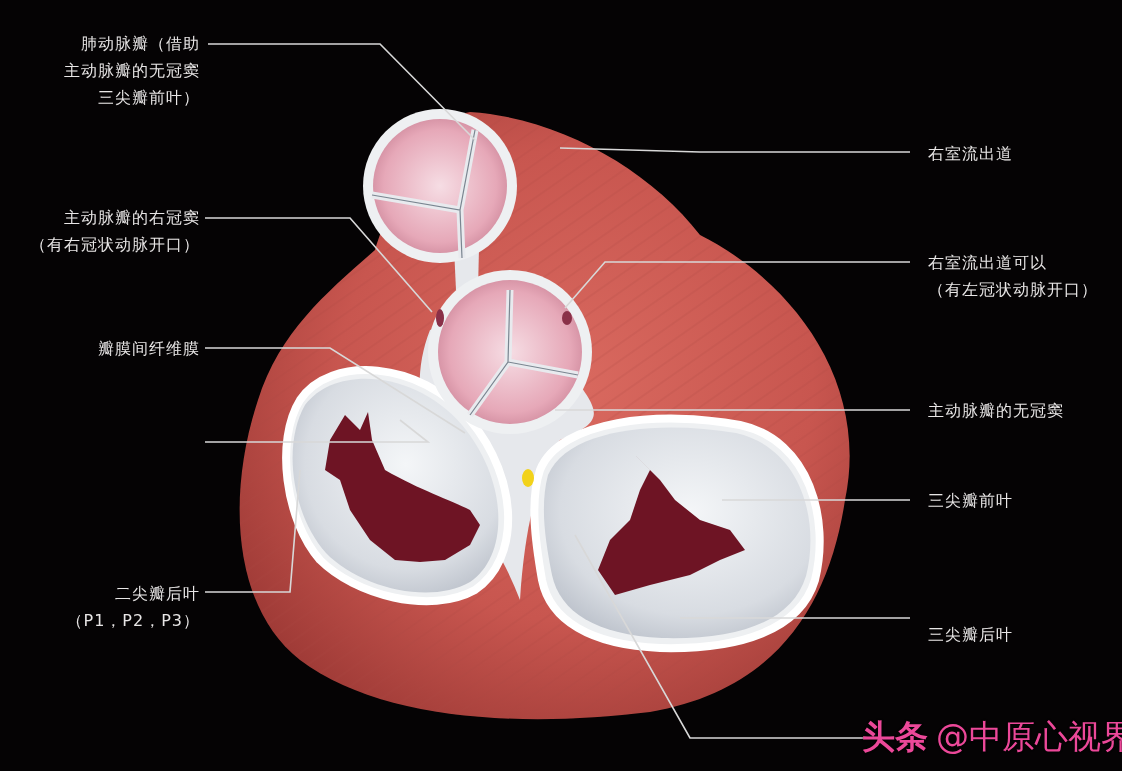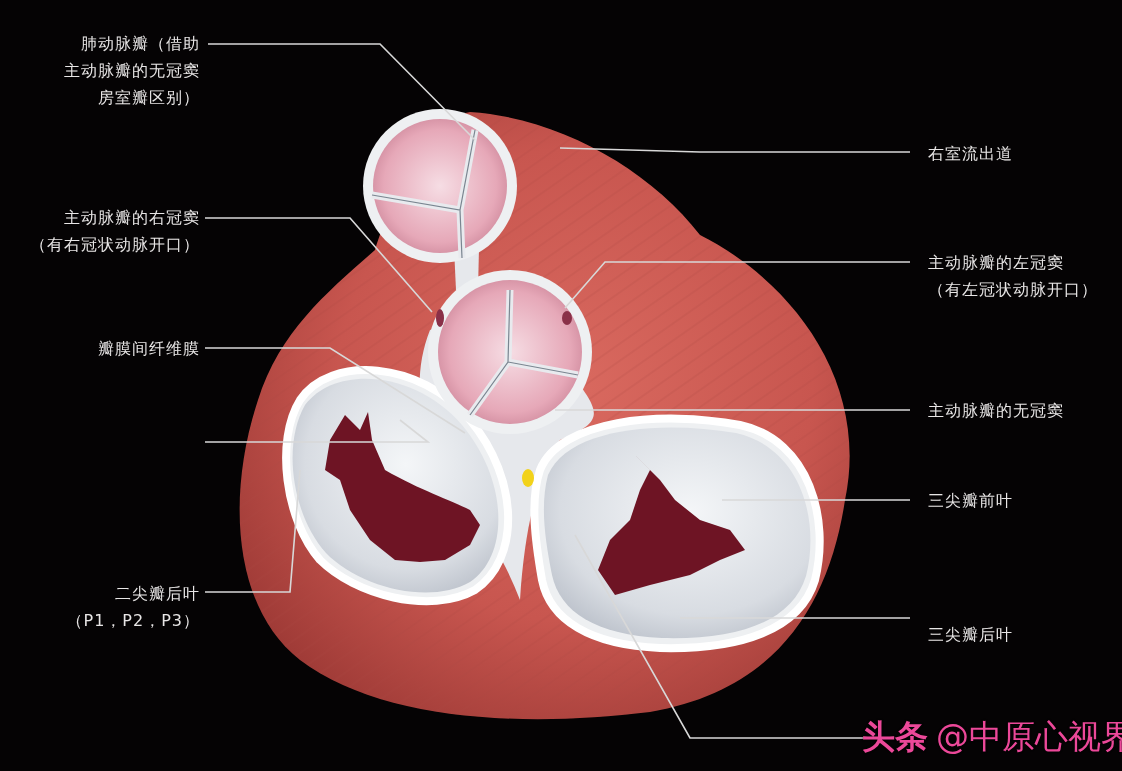--- a/index.html
+++ b/index.html
@@ -94,21 +94,21 @@
       <polyline points="910,500 722,500"></polyline>
       <polyline points="910,618 680,618"></polyline>
       <polyline points="575,535 690,738 870,738"></polyline>
     </g>
   </svg>
 
   
   <div class="label right-align" style="left:40px; top:30px; width:160px;">
     <span class="line">肺动脉瓣（借助</span>
     <span class="line">主动脉瓣的无冠窦</span>
-    <span class="line">房室瓣区别）</span>
+    <span class="line">三尖瓣前叶）</span>
   </div>
 
   <div class="label right-align" style="left:10px; top:204px; width:190px;">
     <span class="line">主动脉瓣的右冠窦</span>
     <span class="line">（有右冠状动脉开口）</span>
   </div>
 
   <div class="label right-align" style="left:40px; top:335px; width:160px;">
     <span class="line">瓣膜间纤维膜</span>
   </div>
@@ -118,21 +118,21 @@
     <span class="line">二尖瓣后叶</span>
     <span class="line">（P1，P2，P3）</span>
   </div>
 
   
   <div class="label left-align" style="left:928px; top:140px;text-align:center;">
     <span class="line">右室流出道</span>
   </div>
 
   <div class="label left-align" style="left:928px; top:249px;">
-    <span class="line">主动脉瓣的左冠窦</span>
+    <span class="line">右室流出道可以</span>
     <span class="line">（有左冠状动脉开口）</span>
   </div>
 
   <div class="label left-align" style="left:928px; top:397px;">
     <span class="line">主动脉瓣的无冠窦</span>
   </div>
 
   <div class="label left-align" style="left:928px; top:487px;">
     <span class="line">三尖瓣前叶</span>
   </div>

